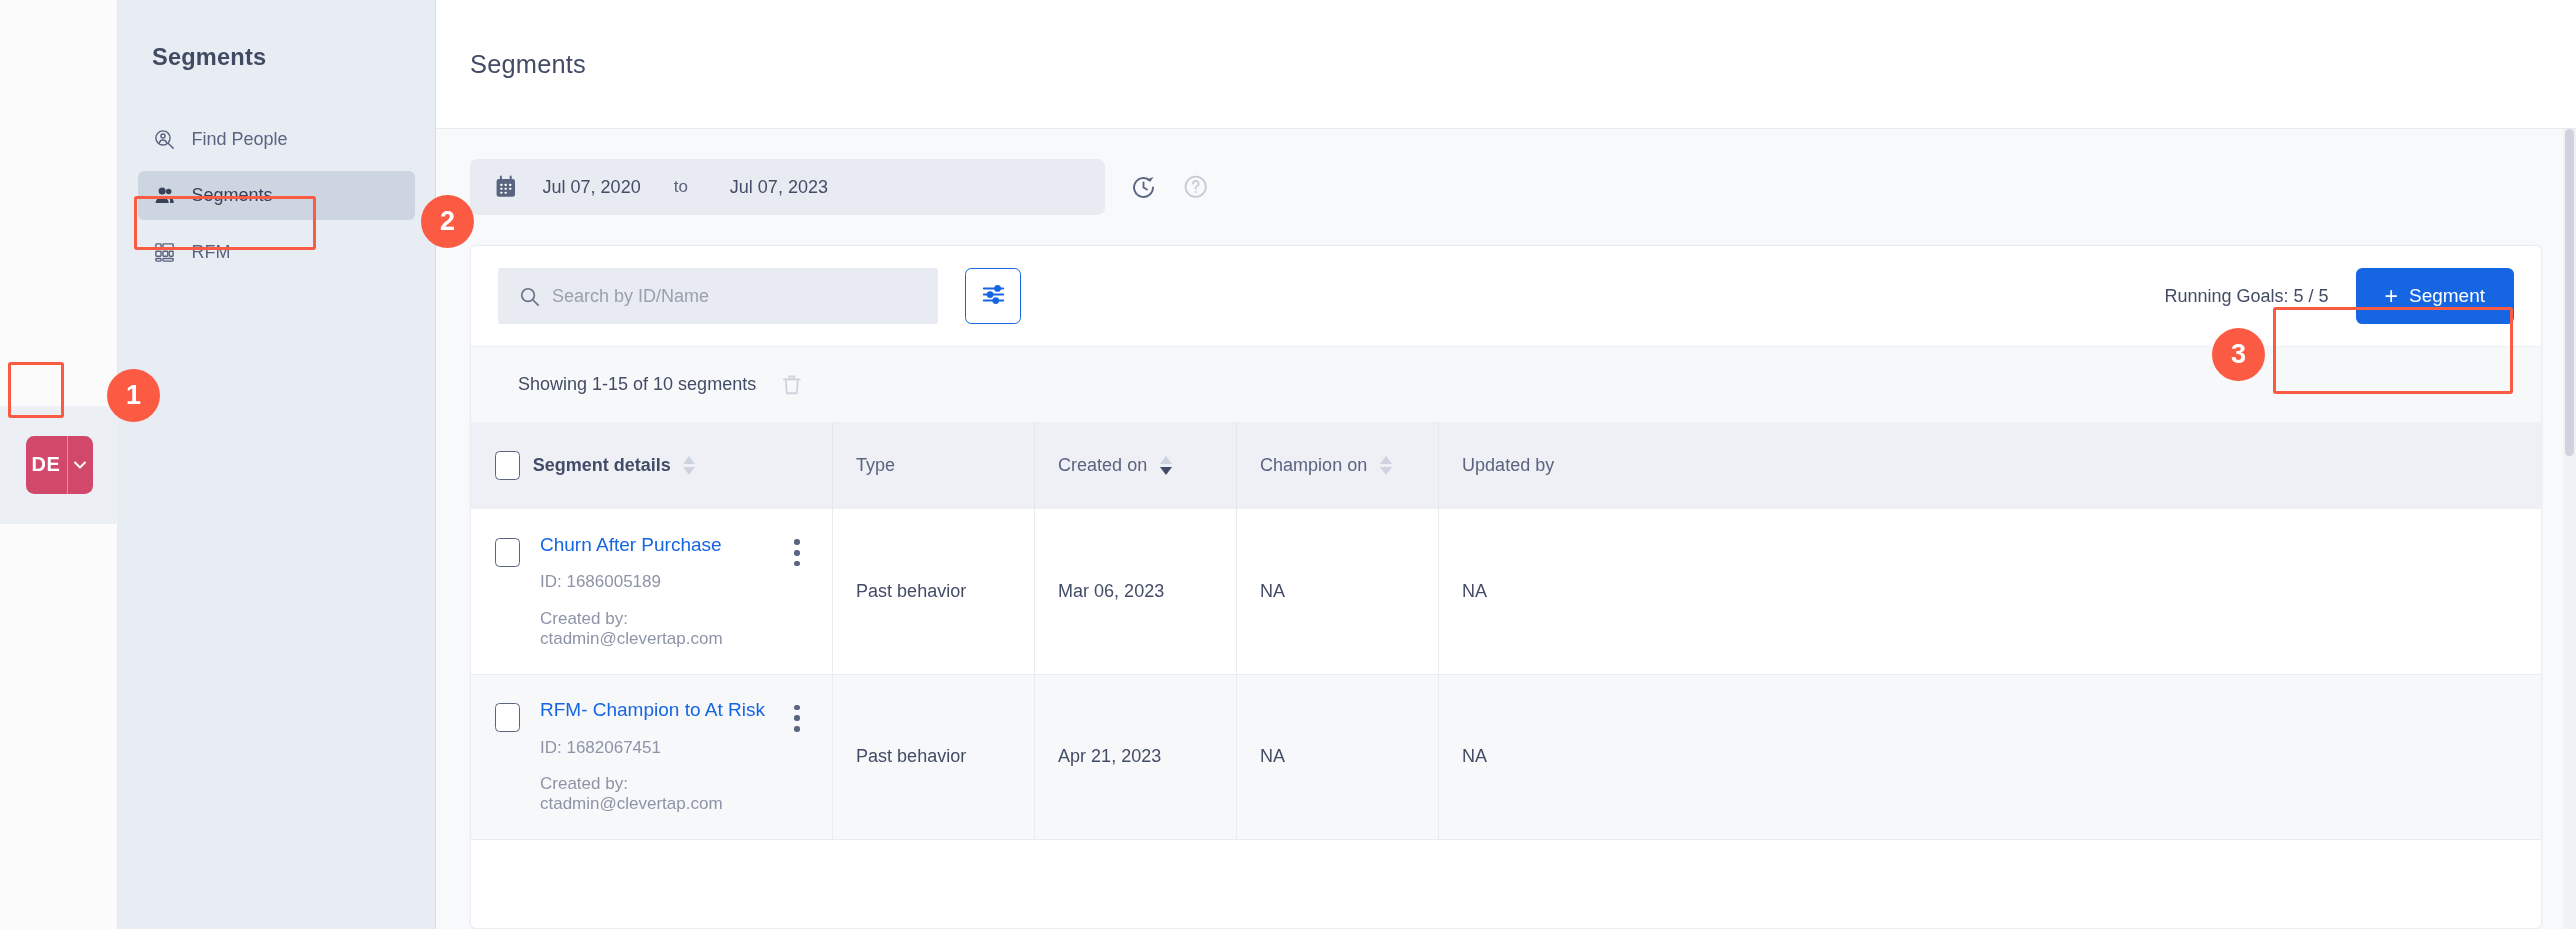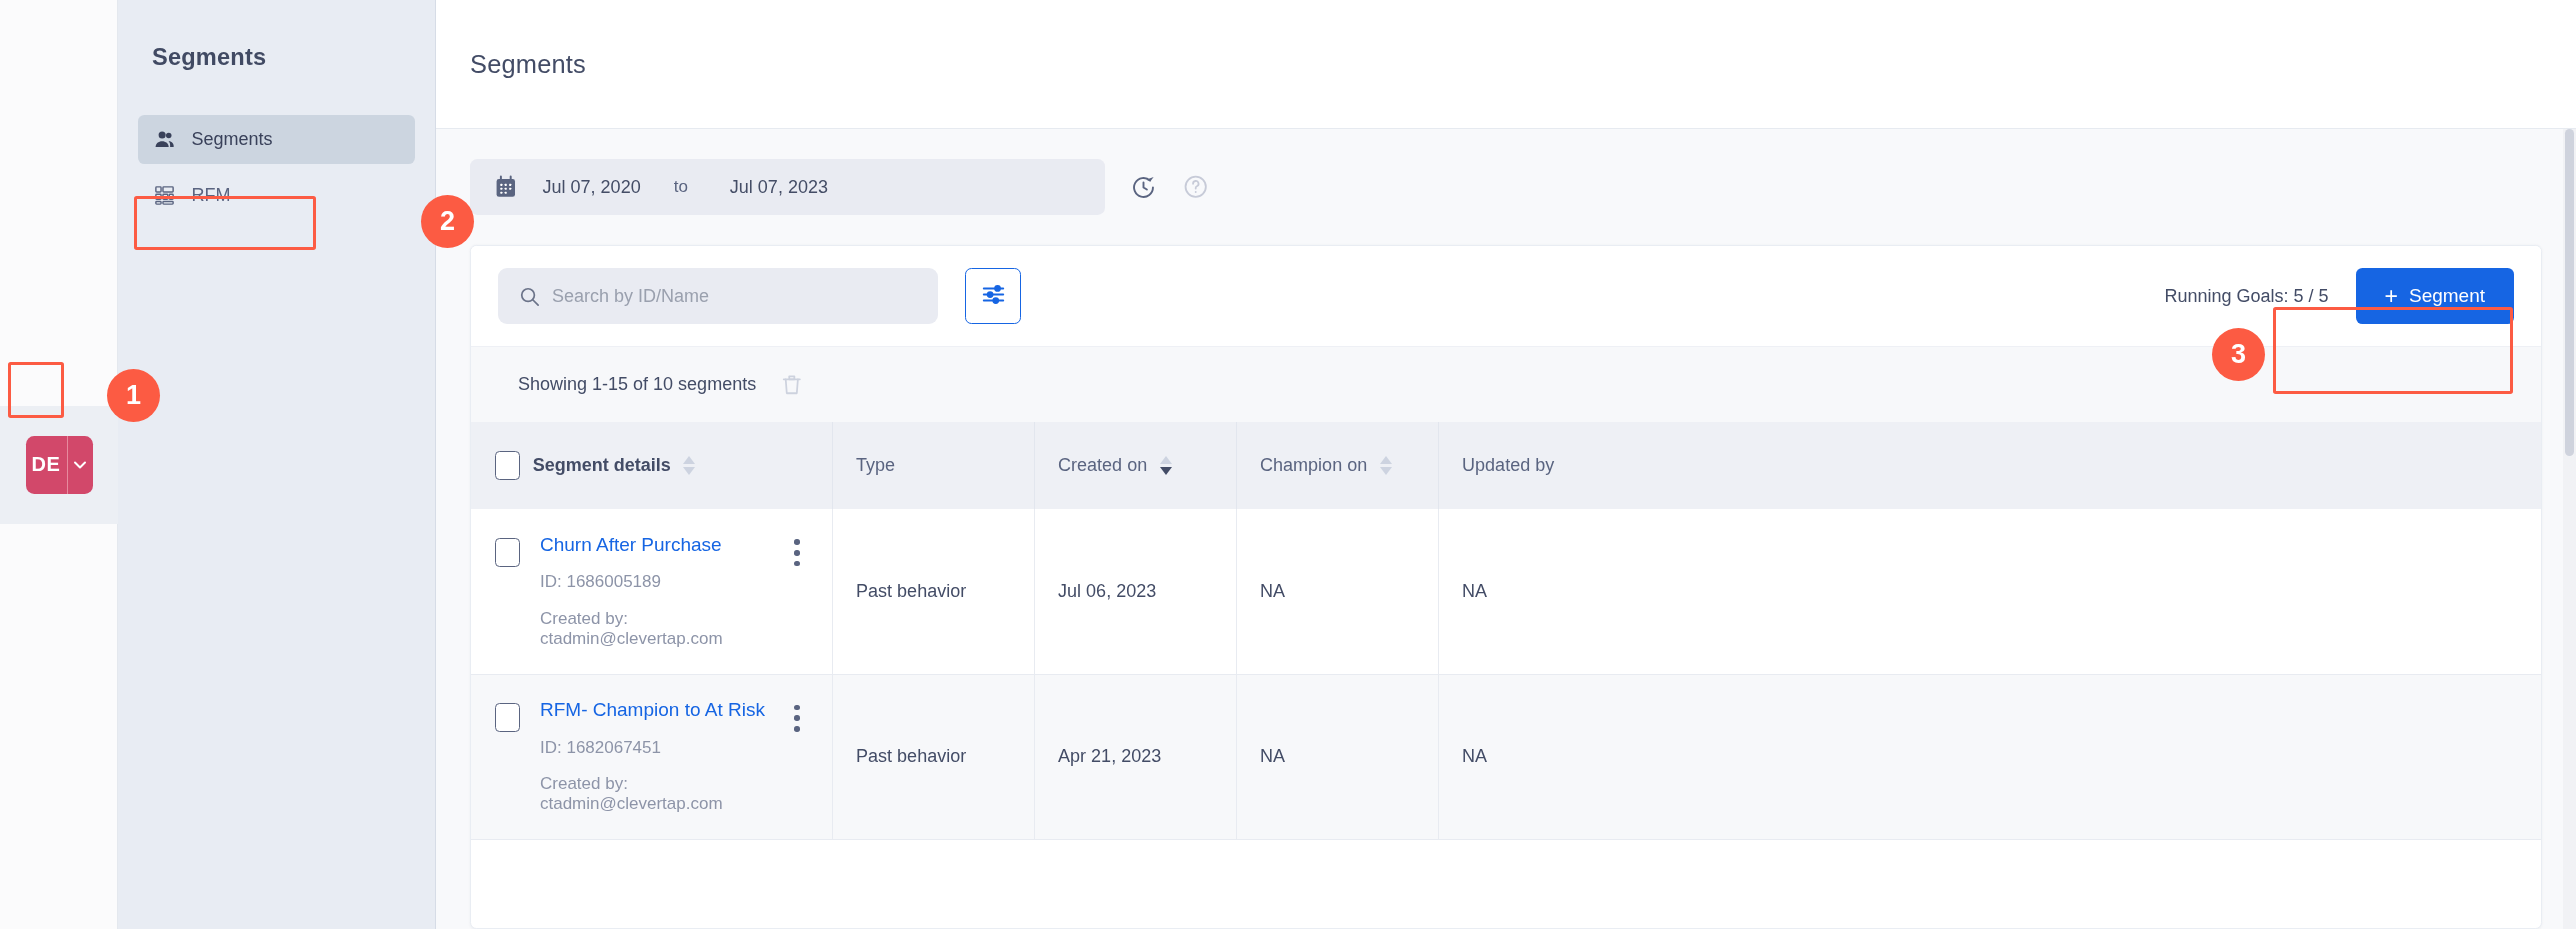--- a/index.html
+++ b/index.html
@@ -114,21 +114,21 @@
     flex: 1 1 auto;
     display: flex; flex-direction: column;
     overflow: hidden;
   }
   .card-toolbar {
     height: 100px; flex: 0 0 100px;
     display: flex; align-items: center;
     padding: 0 27px 0 27px; background: #fff;
   }
   .searchbox {
-    width: 440px; height: 56px; border-radius: 9px;
+    width: 440px; height: 56px; border-radius: 3px;
     background: #e9ebf2; display: flex; align-items: center;
     padding: 0 16.3px 0 20px;
   }
   .searchbox .s-ico { flex: 0 0 34px; display: flex; align-items: center; }
   .searchbox input {
     flex: 1; border: 0; outline: 0; background: transparent;
     font-family: "Liberation Sans", sans-serif;
     font-size: 18px; color: #444d66;
   }
   .searchbox input::placeholder { color: #9aa0ae; }
@@ -322,20 +322,31 @@
       </svg>
     </div>
 
     <div class="rail-spacer"></div>
   </div>
 
   <div class="subnav">
     <div class="subnav-title">Segments</div>
     <div class="subnav-list">
 
+      <div class="subnav-item">
+        <span class="sn-ico">
+          <svg width="23" height="23" viewBox="0 0 24 24" fill="none" stroke="#5a6480" stroke-width="1.5" stroke-linecap="round" stroke-linejoin="round">
+            <circle cx="10.4" cy="10.4" r="7.4"></circle>
+              <circle cx="10.4" cy="8.4" r="2.1"></circle>
+            <path d="M6.6 15.6c.5-1.9 2-3 3.8-3s3.3 1.1 3.8 3"></path>
+              <path d="M16.1 16.1 21 21"></path>
+          </svg>
+        </span>
+        <span>Find People</span>
+      </div>
 
       <div class="subnav-item active">
         <span class="sn-ico">
           <svg width="23.6" height="23.6" viewBox="0 0 24 24" fill="#39415a">
             <circle cx="9.3" cy="7.2" r="3.6"></circle>
               <circle cx="16" cy="7.6" r="2.8"></circle>
             <path d="M2.6 19.4c0-3.6 3-6 6.7-6s6.7 2.4 6.7 6z"></path>
             <path d="M17.4 19.4v-2.2c0-1.5-.6-2.8-1.6-3.7 2.9.1 5.2 1.9 5.2 4.4v1.5z"></path>
           </svg>
         </span>
@@ -512,21 +523,21 @@
                   <div class="seg-meta">Created by: ctadmin@clevertap.com</div>
                 </span>
                 <span class="kebab">
                     <span></span>
                     <span></span>
                     <span></span>
                   </span>
               </div>
             </td>
             <td>Past behavior</td>
-            <td>Jul 06, 2023</td>
+            <td>Mar 06, 2023</td>
             <td>NA</td>
             <td>NA</td>
           </tr>
 
           <tr class="alt">
             <td>
               <div class="seg-cell">
                 <span class="chk"></span>
                 <span class="seg-text">
                   <span class="seg-name">RFM- Champion to At Risk</span>

